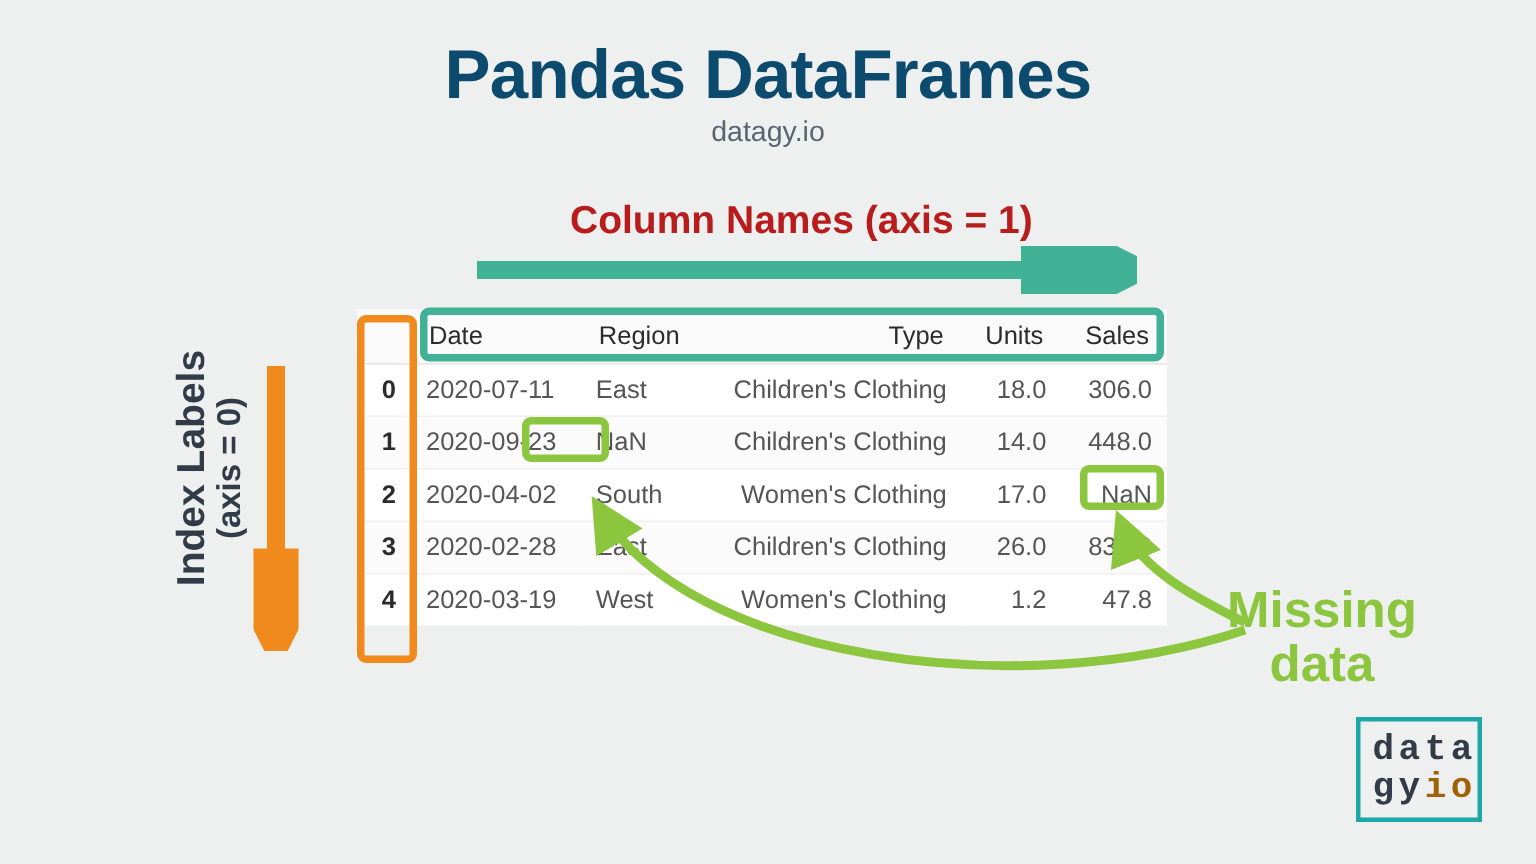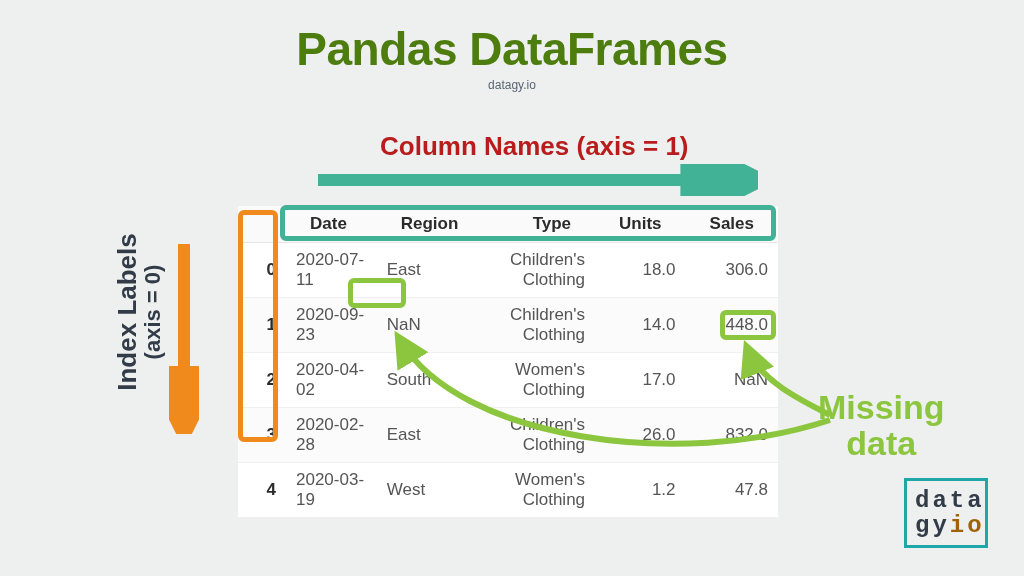--- a/index.html
+++ b/index.html
@@ -8,27 +8,27 @@
     height: 576px;
     background: #eeefef;
     font-family: -apple-system, BlinkMacSystemFont, "Segoe UI", Arial, sans-serif;
     position: relative;
     overflow: hidden;
   }
   .title {
     text-align: center;
     font-size: 46px;
     font-weight: 800;
-    color: #4d7c0f;
+    color: #0c4a6e;
     margin-top: 22px;
     letter-spacing: -0.5px;
   }
   .subtitle {
     text-align: center;
-    font-size: 12px;
+    font-size: 19px;
     color: #5a6572;
     margin-top: 2px;
   }
   .col-label {
     position: absolute;
     left: 380px;
     top: 131px;
     font-size: 26px;
     font-weight: 800;
     color: #b91c1c;
@@ -69,22 +69,22 @@
     left: 238px;
     top: 206px;
     width: 540px;
     background: #ffffff;
     font-size: 17px;
     color: #2b2b2b;
   }
   .tbl { width: 100%; border-collapse: collapse; }
   .tbl th {
     text-align: right;
-    font-weight: 700;
-    padding: 8px 24px;
+    font-weight: 400;
+    padding: 8px 12px;
     background: #fafafa;
     border-bottom: 1px solid #e6e6e6;
   }
   .tbl th.lalign { text-align: left; }
   .tbl th.corner { width: 36px; }
   .tbl td {
     padding: 7px 10px;
     text-align: right;
     border-bottom: 1px solid #f0f0f0;
     color: #555;

